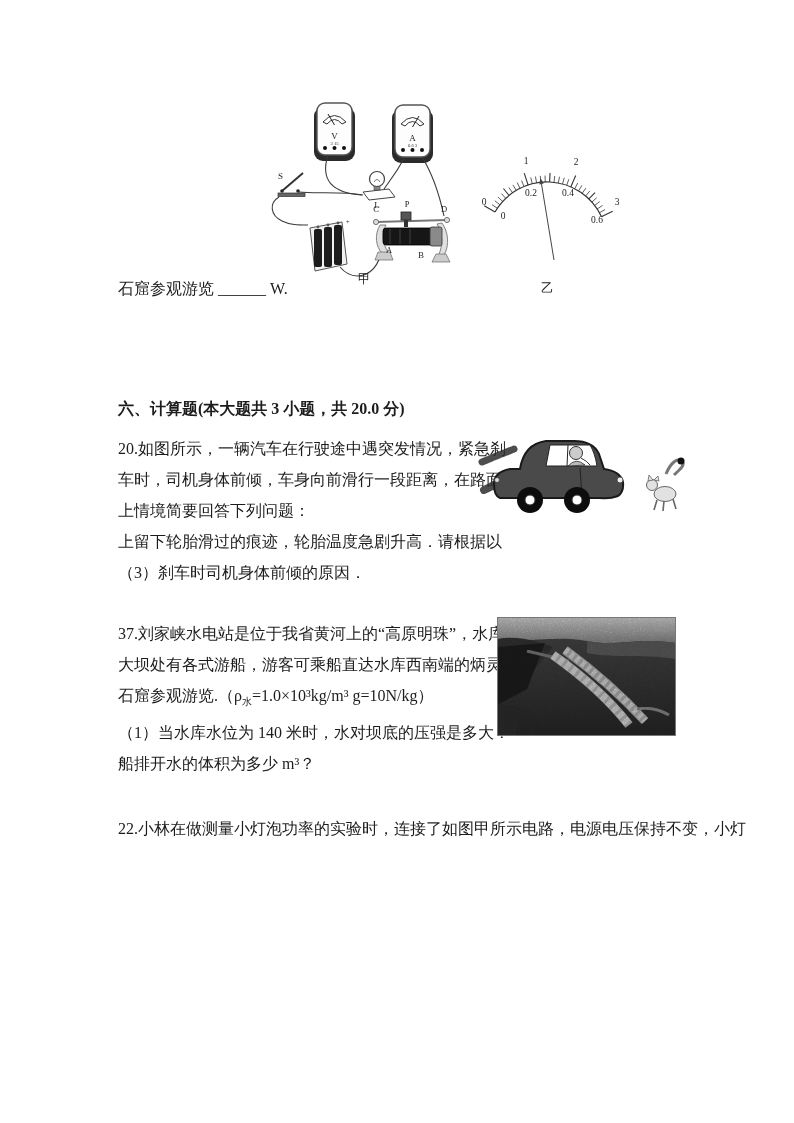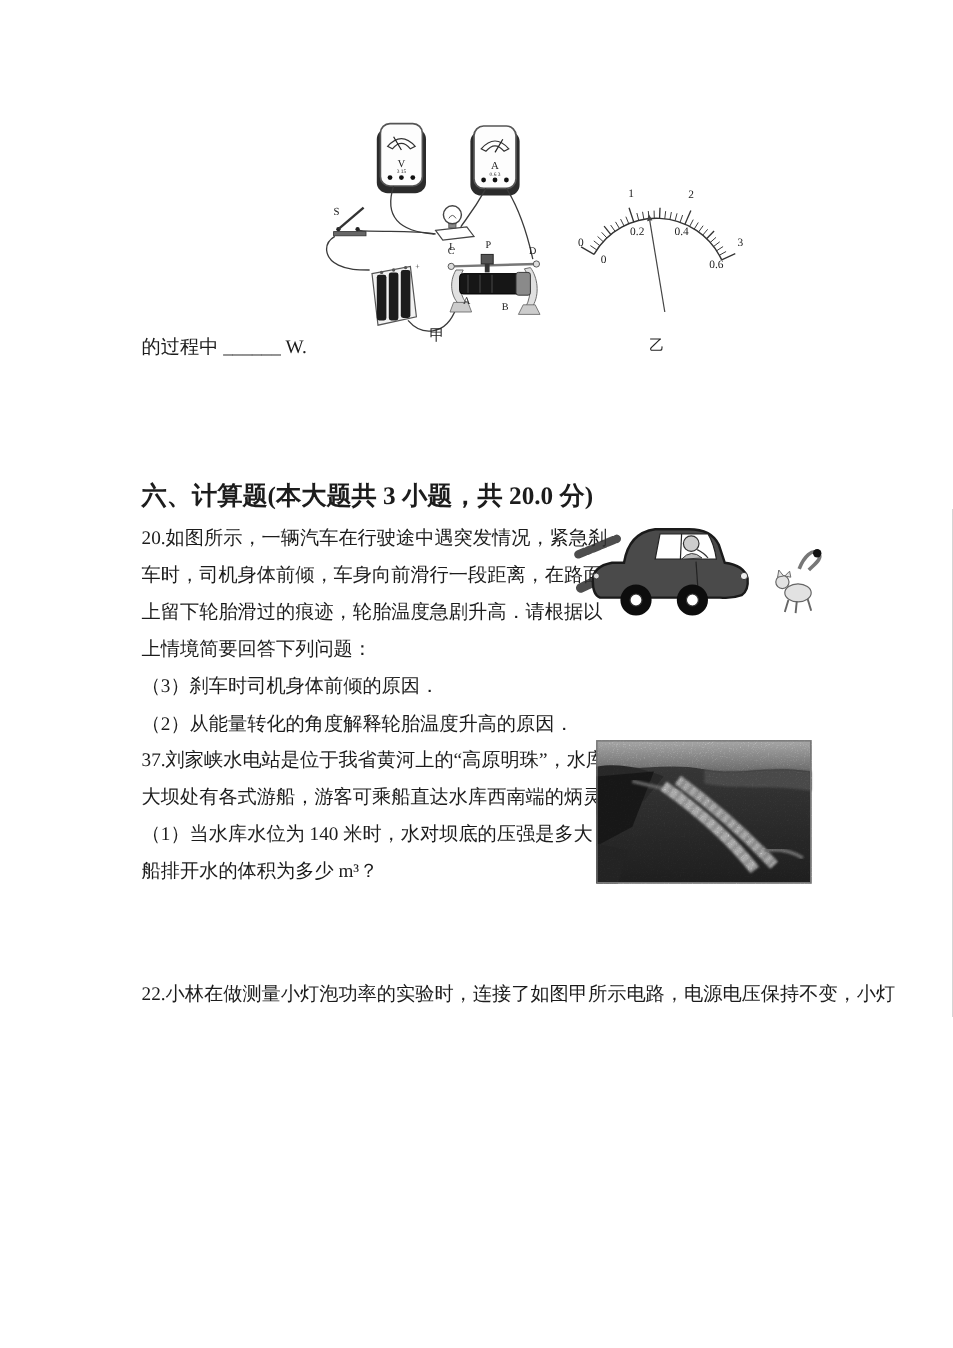--- a/index.html
+++ b/index.html
@@ -4,21 +4,21 @@
 <style>
   html,body{margin:0;padding:0;background:#888;}
   .page{
     position:relative;width:794px;height:1123px;background:#ffffff;
     font-family:"Liberation Serif","DejaVu Serif",serif;color:#1c1c1c;
     overflow:hidden;margin:0 auto;
   }
   .tblock{position:absolute;}
   .line{white-space:nowrap;line-height:31px;font-size:16px;}
   .single-line{position:absolute;white-space:nowrap;font-size:16px;}
-  .section-header{position:absolute;white-space:nowrap;font-weight:bold;font-size:21px;}
+  .section-header{position:absolute;white-space:nowrap;font-weight:bold;font-size:16px;}
   .caption{position:absolute;font-size:12.5px;color:#222;}
   .subchar{font-size:10px;vertical-align:-4px;}
   svg{position:absolute;overflow:visible;}
   svg text{font-family:"Liberation Serif","DejaVu Serif",serif;fill:#222;}
 </style>
 </head>
 <body>
 
 <div class="page">
 
@@ -151,31 +151,30 @@
     <text x="48" y="16" font-size="9.5" text-anchor="middle">1</text>
     <text x="98" y="17" font-size="9.5" text-anchor="middle">2</text>
     <text x="139" y="57" font-size="9.5" text-anchor="middle">3</text>
     <text x="25" y="71" font-size="9.5" text-anchor="middle">0</text>
     <text x="53" y="48" font-size="9.5" text-anchor="middle">0.2</text>
     <text x="90" y="48" font-size="9.5" text-anchor="middle">0.4</text>
     <text x="119" y="75" font-size="9.5" text-anchor="middle">0.6</text>
   </svg>
   <div class="caption" style="left:541px;top:280px;">乙</div>
 
-  <div class="single-line" style="left:118px;top:279px;">的过程中 ______ W.</div>
+  <div class="single-line" style="left:118px;top:279px;">石窟参观游览 ______ W.</div>
 
   <div class="section-header" style="left:118px;top:399px;">六、计算题(本大题共 3 小题，共 20.0 分)</div>
 
   <div class="tblock" style="left:118px;top:433px;">
     <div class="line">20.如图所示，一辆汽车在行驶途中遇突发情况，紧急刹</div>
     <div class="line">车时，司机身体前倾，车身向前滑行一段距离，在路面</div>
+    <div class="line">上情境简要回答下列问题：</div>
     <div class="line">上留下轮胎滑过的痕迹，轮胎温度急剧升高．请根据以</div>
-    <div class="line">上情境简要回答下列问题：</div>
     <div class="line">（3）刹车时司机身体前倾的原因．</div>
-    <div class="line">（2）从能量转化的角度解释轮胎温度升高的原因．</div>
   </div>
 
   <svg style="left:480px;top:422px;" width="210" height="105" viewBox="0 0 210 105">
     <g stroke="#2e2e2e" stroke-linecap="round" fill="none" opacity="0.85">
       <path d="M2,40 L34,27" stroke-width="7" stroke-dasharray="6 2 3 2"></path>
       <path d="M4,68 L45,48" stroke-width="8" stroke-dasharray="5 2 4 2"></path>
     </g>
     <g>
       <path d="M20,76 Q14,74 14,62 Q14,50 30,47 L40,47 Q44,22 66,19 L94,19 Q113,19 119,32 L124,47 Q140,49 143,60 Q144,70 138,74 Q130,77 120,76 Z" fill="#4a4a4a" stroke="#1a1a1a" stroke-width="2"></path>
       <path d="M66,44 L70,23 L110,23 Q115,31 117,44 Z" fill="#ffffff" stroke="#222" stroke-width="1"></path>
@@ -202,20 +201,21 @@
       <path d="M174,58 L178,54 L179,59 Z" fill="#e2e2e2" stroke="#666" stroke-width="0.8"></path>
       <line x1="177" y1="78" x2="174" y2="88" stroke="#666" stroke-width="1.6"></line>
       <line x1="184" y1="79" x2="183" y2="89" stroke="#666" stroke-width="1.6"></line>
       <line x1="193" y1="77" x2="196" y2="87" stroke="#666" stroke-width="1.6"></line>
     </g>
   </svg>
 
   <div class="tblock" style="left:118px;top:618px;">
     <div class="line">37.刘家峡水电站是位于我省黄河上的“高原明珠”，水库</div>
     <div class="line">大坝处有各式游船，游客可乘船直达水库西南端的炳灵寺</div>
+    <div class="line"><span>石窟参观游览.（ρ</span><span class="subchar">水</span><span>=1.0×10³kg/m³ g=10N/kg）</span></div>
     <div class="line">（1）当水库水位为 140 米时，水对坝底的压强是多大？</div>
     <div class="line">船排开水的体积为多少 m³？</div>
   </div>
 
   <svg style="left:497px;top:617px;" width="179" height="119" viewBox="0 0 179 119">
     <defs>
       <linearGradient id="skyGrad" x1="0" y1="0" x2="0" y2="1">
         <stop offset="0" stop-color="#f0f0f0"></stop>
           <stop offset="1" stop-color="#9a9a9a"></stop>
       </linearGradient>

